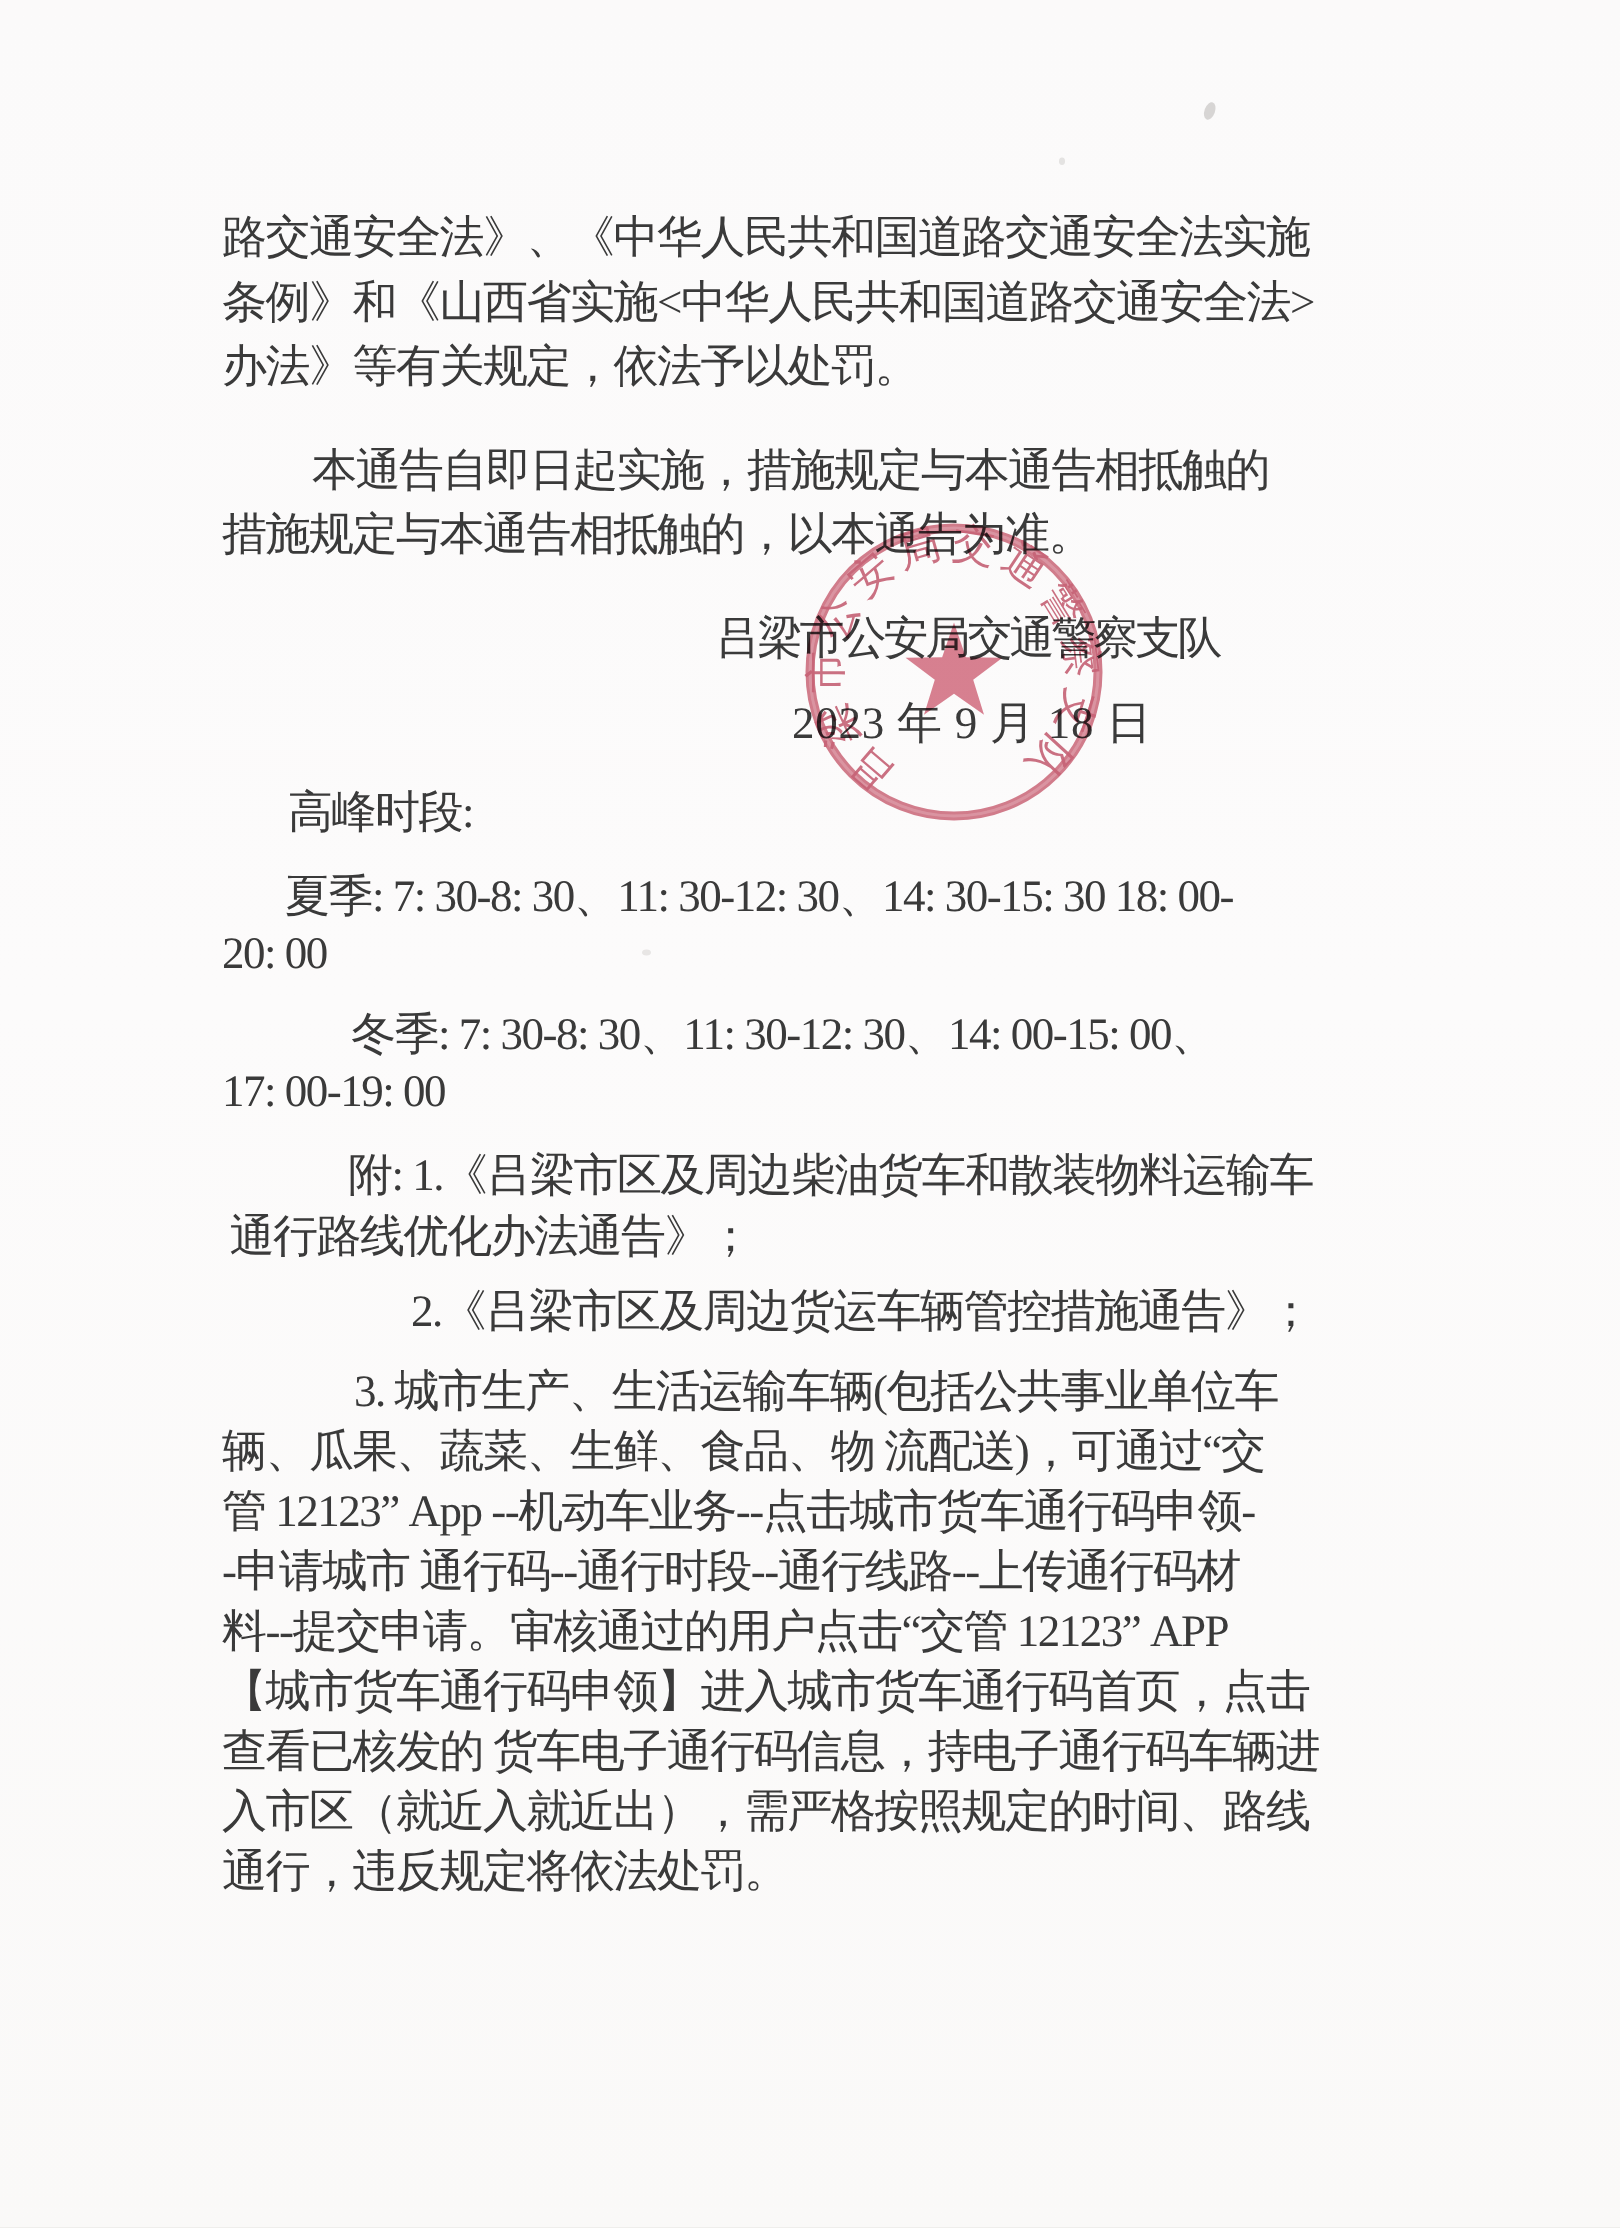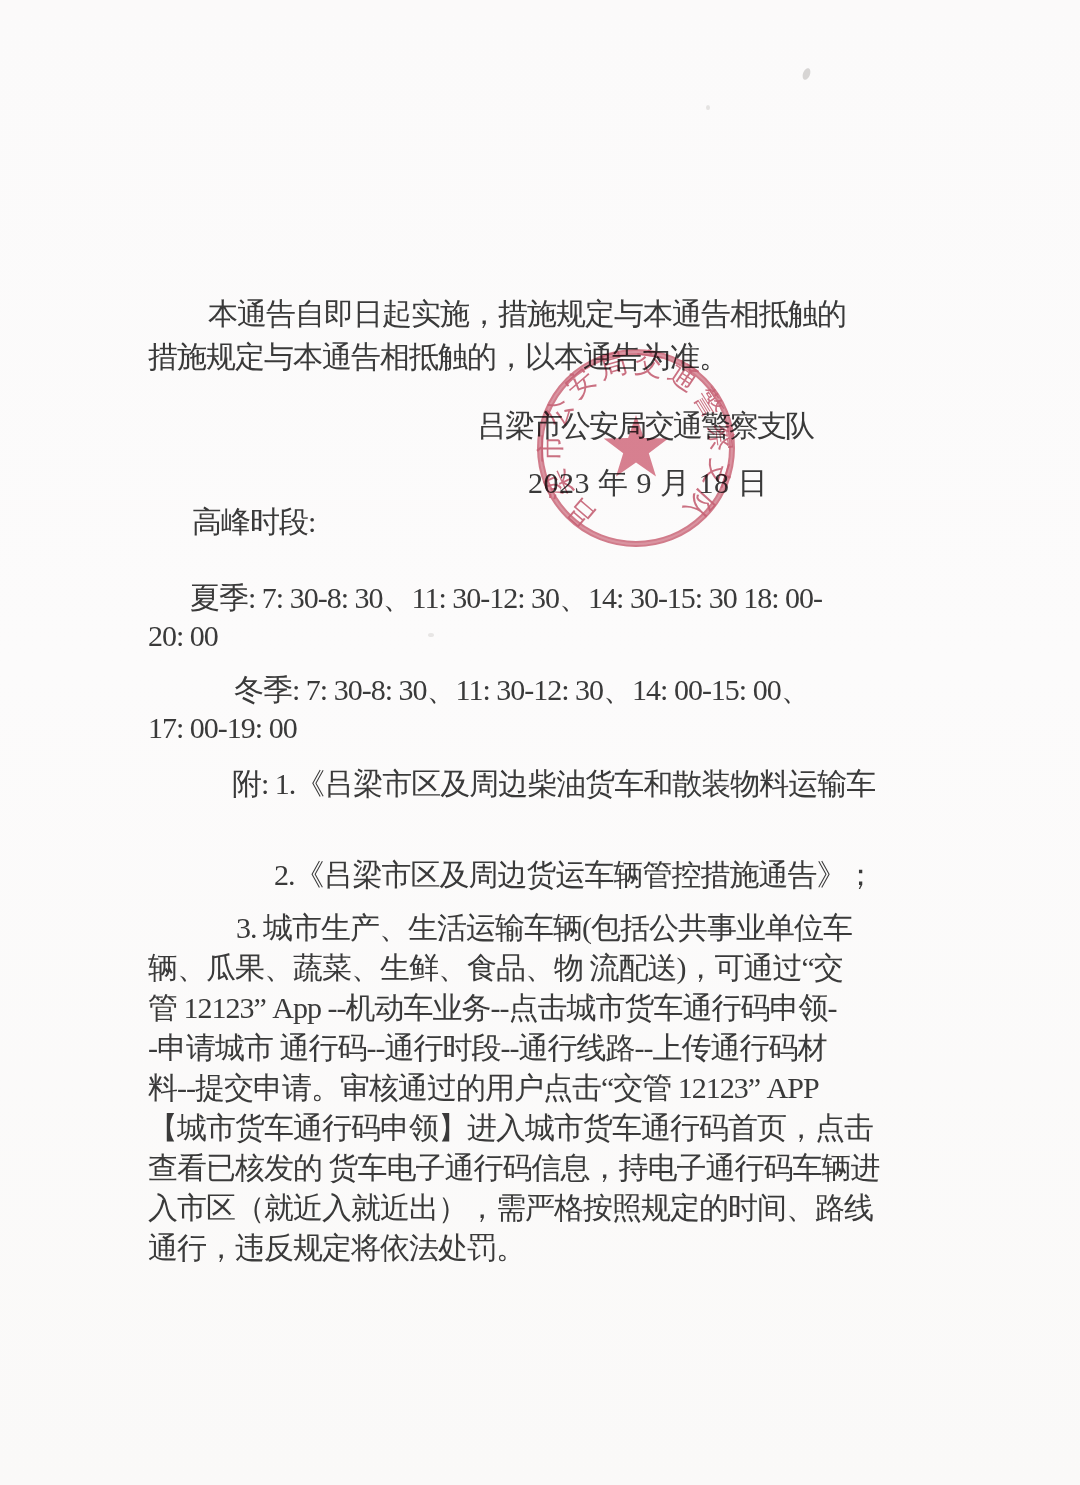--- a/index.html
+++ b/index.html
@@ -47,44 +47,50 @@
 </style>
 </head>
 <body>
 
 <div class="page">
 
   <div class="speck s1"></div>
   <div class="speck s2"></div>
   <div class="speck s3"></div>
 
+  <div class="block" style="top:137px">
+    <span class="line">路交通安全法》、《中华人民共和国道路交通安全法实施</span>
+    <span class="line">条例》和《山西省实施&lt;中华人民共和国道路交通安全法&gt;</span>
+    <span class="line">办法》等有关规定，依法予以处罚。</span>
+  </div>
 
   <div class="block" style="top:292px">
     <span class="line" style="margin-left:60px">本通告自即日起实施，措施规定与本通告相抵触的</span>
     <span class="line">措施规定与本通告相抵触的，以本通告为准。</span>
   </div>
 
   <div class="block sig" style="top:404px">吕梁市公安局交通警察支队</div>
 
   <div class="block date-line" style="top:461px">2023 年 9 月 18 日</div>
 
-  <div class="block peak" style="top:500px">高峰时段:</div>
+  <div class="block peak" style="top:520px">高峰时段:</div>
 
   <div class="block tight" style="top:579px">
     <span class="line" style="margin-left:42px">夏季: 7: 30-8: 30、11: 30-12: 30、14: 30-15: 30 18: 00-</span>
     <span class="line">20: 00</span>
   </div>
 
   <div class="block tight" style="top:671px">
     <span class="line" style="margin-left:86px">冬季: 7: 30-8: 30、11: 30-12: 30、14: 00-15: 00、</span>
     <span class="line">17: 00-19: 00</span>
   </div>
 
   <div class="block mid" style="top:763px">
     <span class="line" style="margin-left:84px">附: 1.《吕梁市区及周边柴油货车和散装物料运输车</span>
+    <span class="line" style="margin-left:5px">通行路线优化办法通告》；</span>
   </div>
 
   <div class="block" style="top:853px">
     <span class="line" style="margin-left:126px">2.《吕梁市区及周边货运车辆管控措施通告》；</span>
   </div>
 
   <div class="block dense" style="top:908px">
     <span class="line" style="margin-left:88px">3. 城市生产、生活运输车辆(包括公共事业单位车</span>
     <span class="line">辆、瓜果、蔬菜、生鲜、食品、物 流配送)，可通过“交</span>
     <span class="line">管 12123” App --机动车业务--点击城市货车通行码申领-</span>

